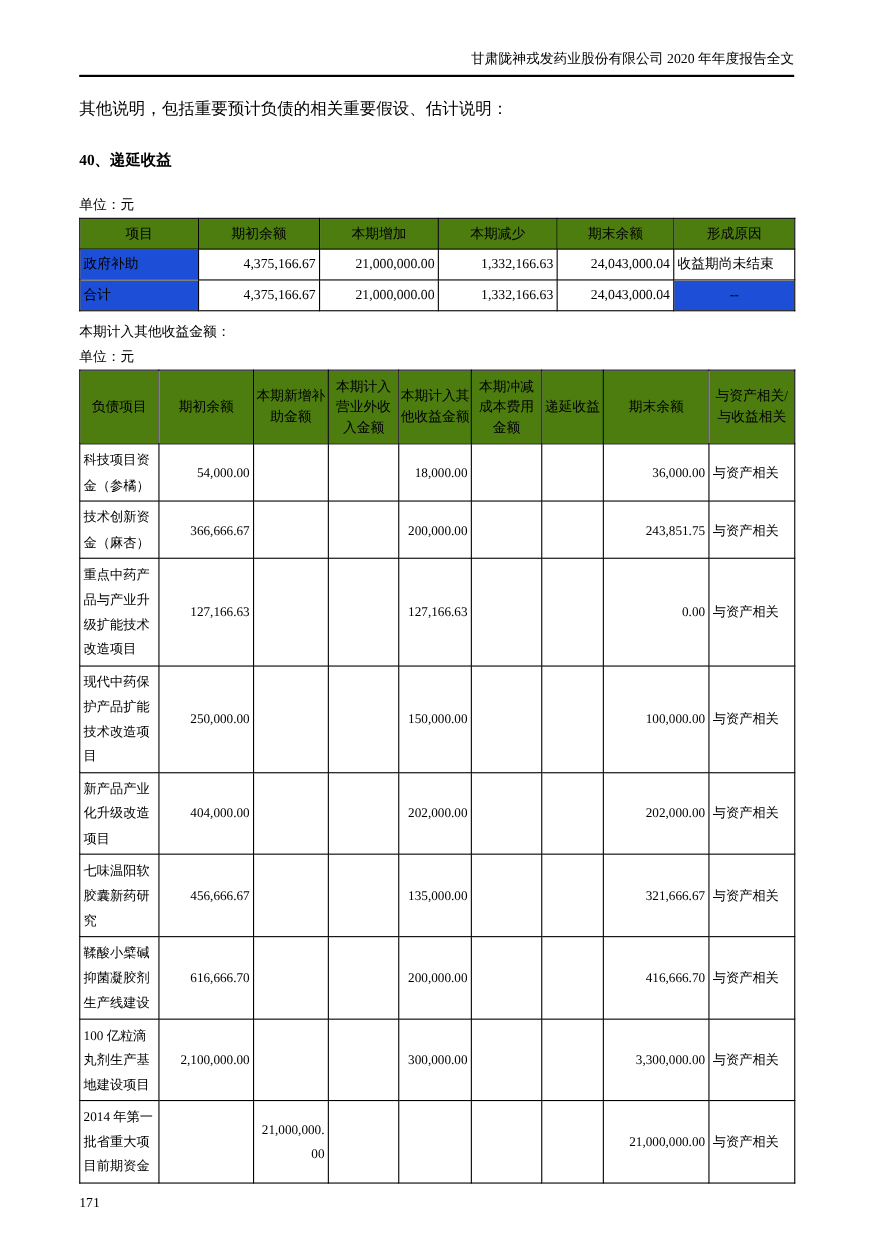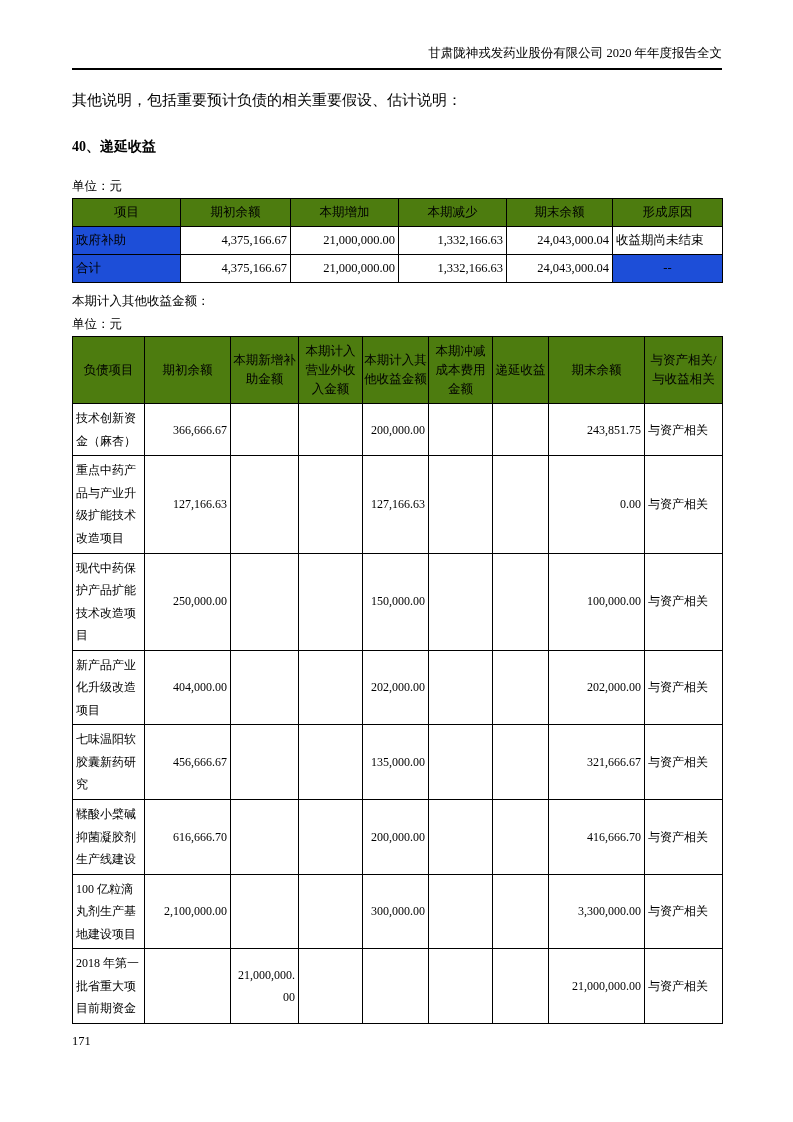--- a/index.html
+++ b/index.html
@@ -161,20 +161,31 @@
           <th>本期计入营业外收入金额</th>
           <th>本期计入其他收益金额</th>
           <th>本期冲减成本费用金额</th>
           <th>递延收益</th>
           <th>期末余额</th>
           <th>与资产相关/与收益相关</th>
         </tr>
       </thead>
       <tbody>
         <tr>
+          <td class="al-left">科技项目资金（参橘）</td>
+          <td class="al-right">54,000.00</td>
+          <td class="al-right"></td>
+          <td class="al-right"></td>
+          <td class="al-right">18,000.00</td>
+          <td class="al-right"></td>
+          <td class="al-right"></td>
+          <td class="al-right">36,000.00</td>
+          <td class="al-left">与资产相关</td>
+        </tr>
+        <tr>
           <td class="al-left">技术创新资金（麻杏）</td>
           <td class="al-right">366,666.67</td>
           <td class="al-right"></td>
           <td class="al-right"></td>
           <td class="al-right">200,000.00</td>
           <td class="al-right"></td>
           <td class="al-right"></td>
           <td class="al-right">243,851.75</td>
           <td class="al-left">与资产相关</td>
         </tr>
@@ -238,21 +249,21 @@
           <td class="al-right">2,100,000.00</td>
           <td class="al-right"></td>
           <td class="al-right"></td>
           <td class="al-right">300,000.00</td>
           <td class="al-right"></td>
           <td class="al-right"></td>
           <td class="al-right">3,300,000.00</td>
           <td class="al-left">与资产相关</td>
         </tr>
         <tr>
-          <td class="al-left">2018 年第一批省重大项目前期资金</td>
+          <td class="al-left">2014 年第一批省重大项目前期资金</td>
           <td class="al-right"></td>
           <td class="al-right">21,000,000.00</td>
           <td class="al-right"></td>
           <td class="al-right"></td>
           <td class="al-right"></td>
           <td class="al-right"></td>
           <td class="al-right">21,000,000.00</td>
           <td class="al-left">与资产相关</td>
         </tr>
       </tbody>

